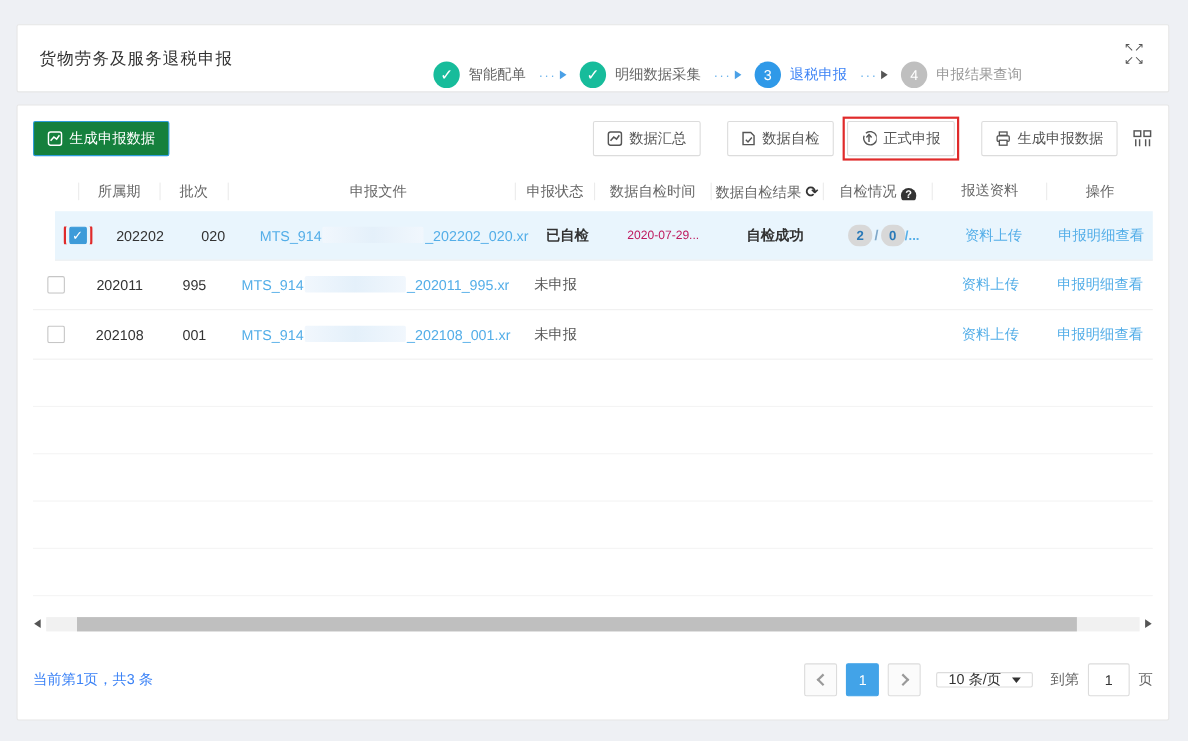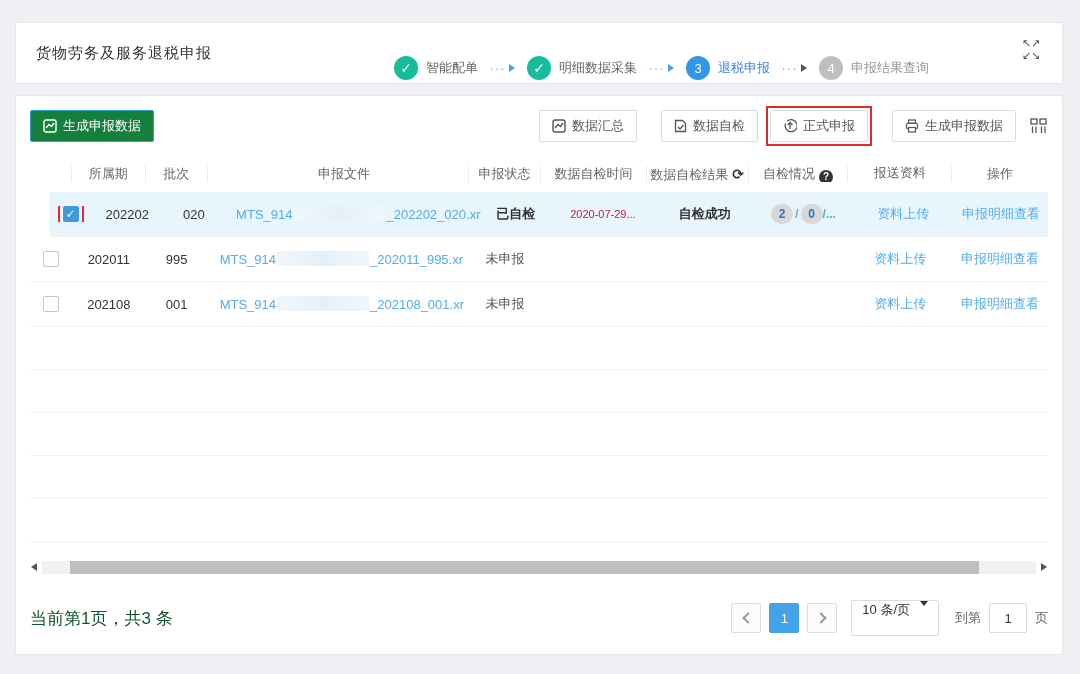--- a/index.html
+++ b/index.html
@@ -99,31 +99,31 @@
   .hscroll { position:absolute; left:10px; right:10px; top:463px; height:16px; display:flex; align-items:center; }
   .scroll-arrow { width:16px; height:16px; display:flex; align-items:center; justify-content:center; cursor:pointer; }
   .tri-left { width:0; height:0; border-right:6px solid #555; border-top:4px solid transparent; border-bottom:4px solid transparent; }
   .tri-right { width:0; height:0; border-left:6px solid #555; border-top:4px solid transparent; border-bottom:4px solid transparent; }
   .scroll-track { flex:1; height:13px; background:#f1f1f1; position:relative; }
   .scroll-thumb { position:absolute; left:28px; top:0; height:13px; width:calc(100% - 85px); background:#bfbfbf; cursor:grab; }
 
   
   .pager { position:absolute; left:14px; right:14px; top:505px; height:34px;
     display:flex; align-items:center; justify-content:space-between; }
-  .pager-info { color:#14532d; font-size:17px; }
+  .pager-info { color:#3b82f6; font-size:13px; }
   .pager-controls { display:flex; align-items:center; }
   .pg-btn { width:30px; height:30px; border:1px solid #dcdcdc; background:#fbfbfb; border-radius:2px;
     display:flex; align-items:center; justify-content:center; cursor:pointer; margin-left:8px; }
   .chev { width:8px; height:8px; border-left:2px solid #9a9a9a; border-bottom:2px solid #9a9a9a; }
   .chev.left { transform:rotate(45deg); margin-left:3px; }
   .chev.right { transform:rotate(-135deg); margin-right:3px; }
   .pg-current { width:30px; height:30px; background:#42a3e8; border:1px solid #42a3e8; color:#fff;
     border-radius:2px; display:flex; align-items:center; justify-content:center; margin-left:8px; cursor:pointer; }
-  .page-size { height:36px; border:1px solid #dcdcdc; border-radius:2px; background:#fff; margin-left:14px;
-    padding:0 10px; display:flex; align-items:flex-start; gap:10px; color:#333; cursor:pointer; }
+  .page-size { height:14px; border:1px solid #dcdcdc; border-radius:2px; background:#fff; margin-left:14px;
+    padding:0 10px; display:flex; align-items:center; gap:10px; color:#333; cursor:pointer; }
   .caret-down { width:0; height:0; border-top:5px solid #333; border-left:4px solid transparent; border-right:4px solid transparent; }
   .goto { display:flex; align-items:center; gap:8px; margin-left:16px; color:#666; }
   .goto-input { width:38px; height:30px; border:1px solid #dcdcdc; border-radius:2px; text-align:center;
     font-size:13px; color:#333; font-family:inherit; }
 </style>
 </head>
 <body>
 
 <div class="card header-card">
   <div class="page-title">货物劳务及服务退税申报</div>

